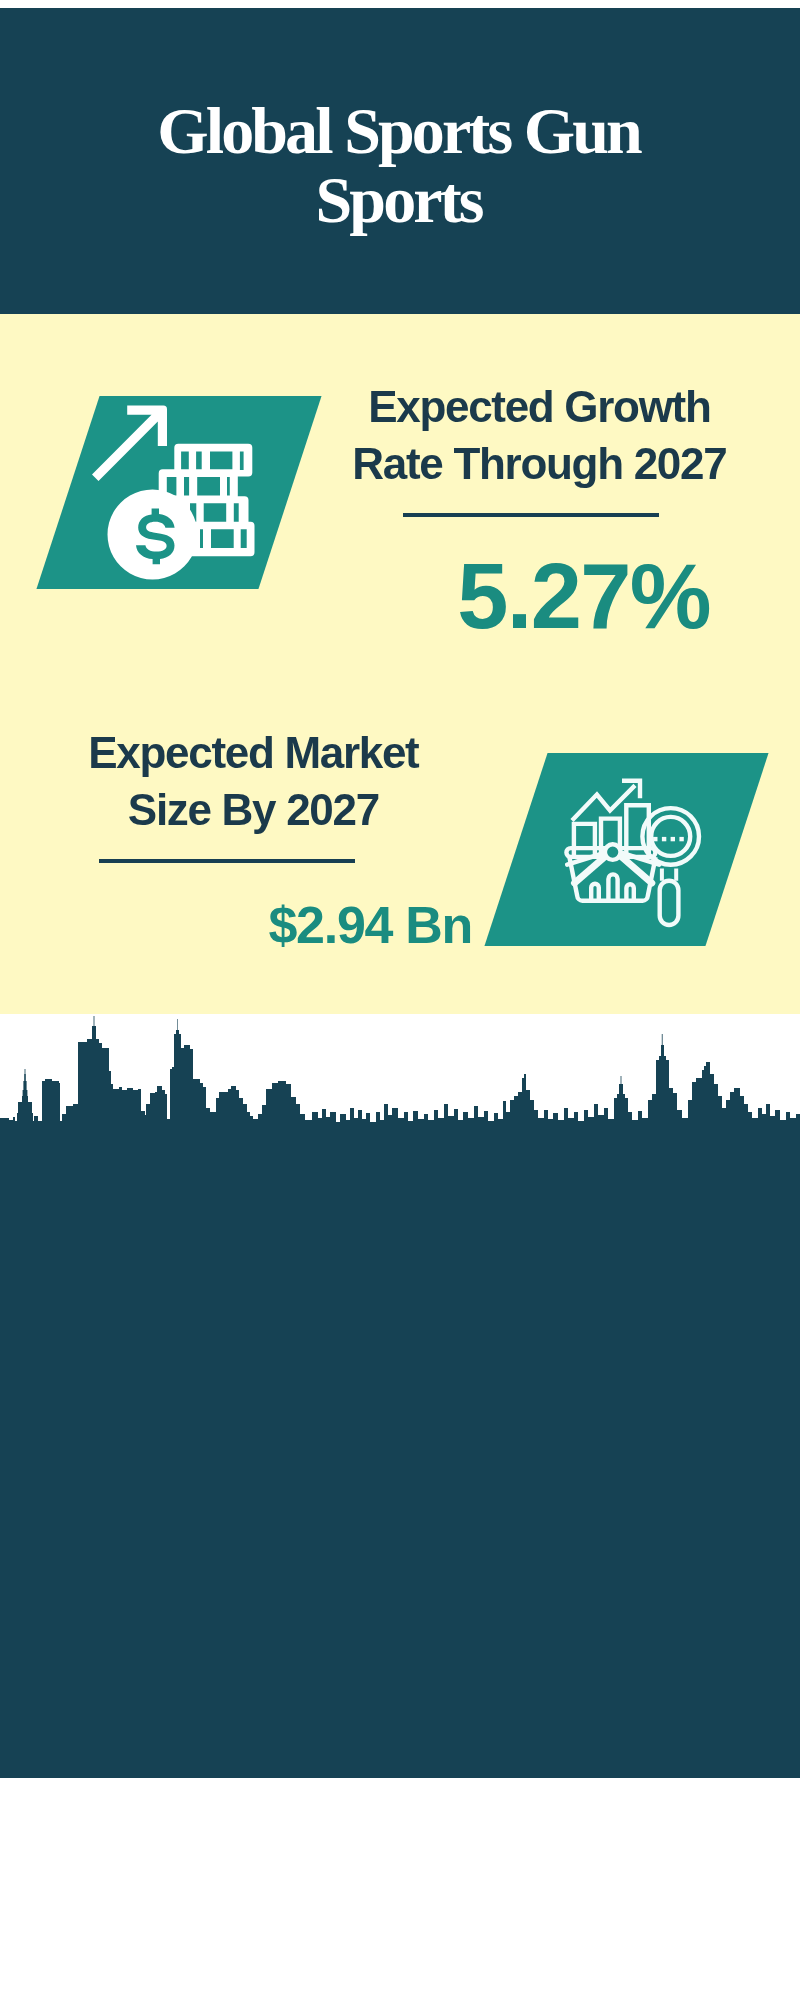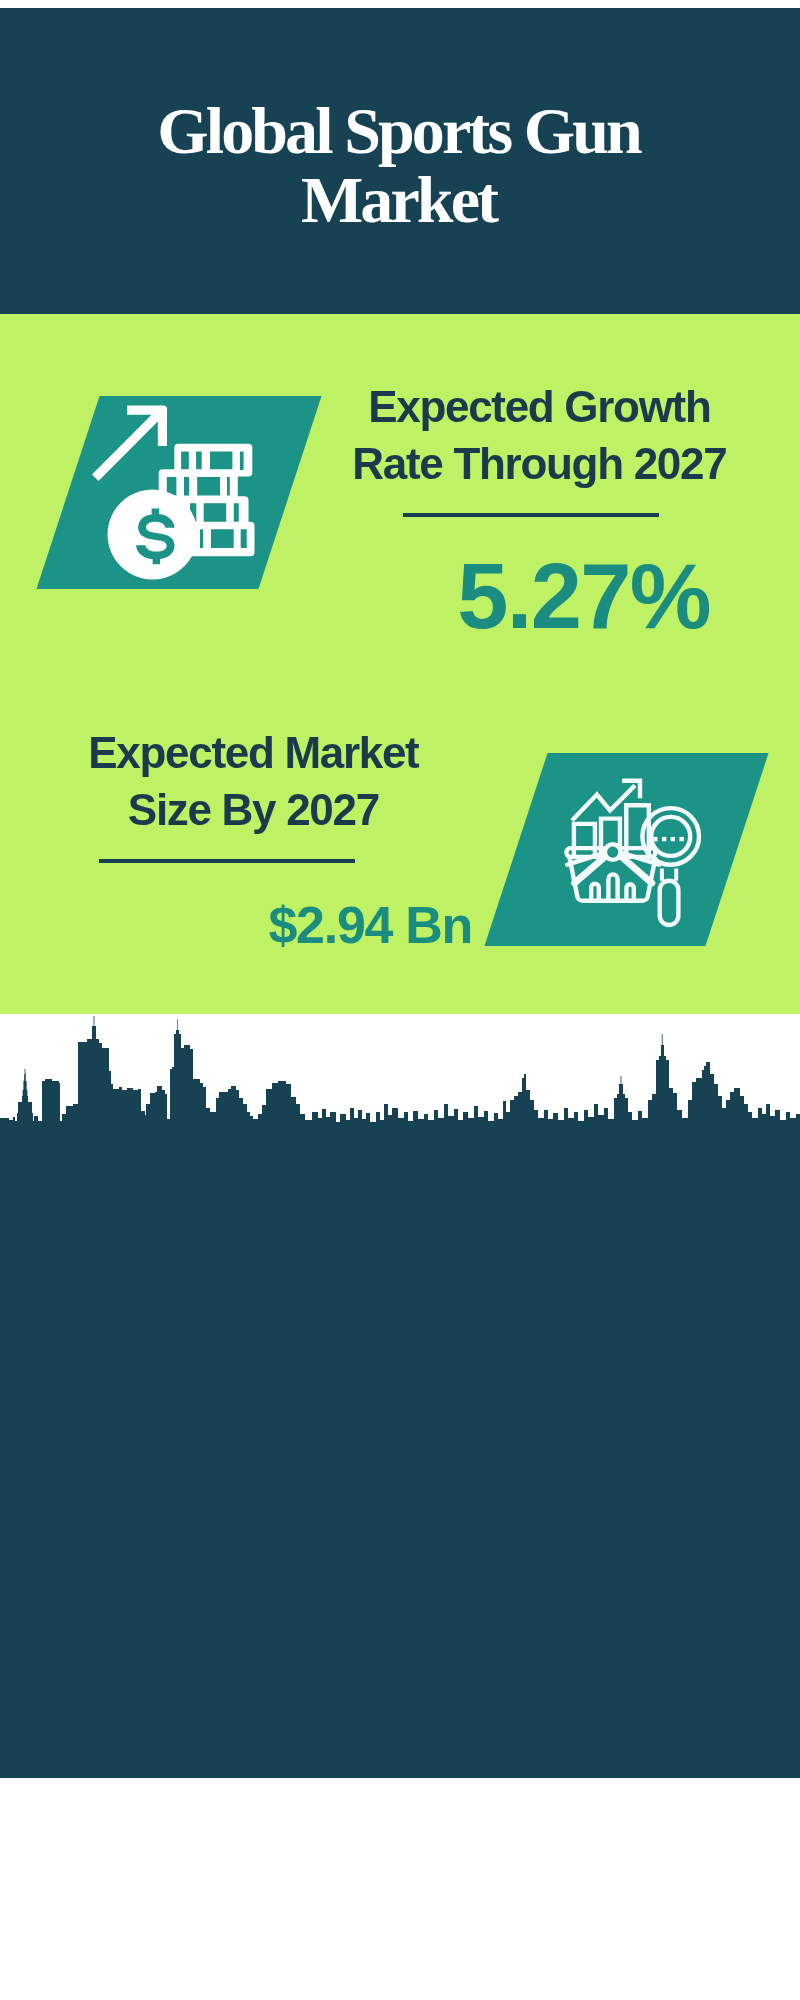--- a/index.html
+++ b/index.html
@@ -1,21 +1,21 @@
 <!DOCTYPE html>
 <html><head>
 <meta charset="utf-8">
 <style>
   html,body{margin:0;padding:0;}
   body{width:800px;height:2000px;background:#ffffff;font-family:"Liberation Sans",sans-serif;overflow:hidden;}
   .page{position:relative;width:800px;height:2000px;}
   .header{position:absolute;left:0;top:8px;width:800px;height:314px;background:#164254;font-family:Liberation Serif, serif;}
   .header h1{margin:0;position:absolute;left:0;top:88px;width:800px;text-align:center;color:#fff;font-size:66px;line-height:69px;font-weight:bold;letter-spacing:-2.9px;}
   .header h1 span{display:inline-block;padding-right:2.9px;}
-  .whitezone{position:absolute;left:0;top:314px;width:800px;height:700px;background:#bef264;}
+  .whitezone{position:absolute;left:0;top:314px;width:800px;height:700px;background:#fef9c3;}
   
   .para{position:absolute;background:#1c9387;transform:skewX(-18.1deg);}
   
   .stat-h{color:#1b3a4b;font-weight:bold;text-align:center;letter-spacing:-1.3px;}
   .stat-h span{display:inline-block;padding-right:1.3px;}
   .stat-rule{position:absolute;height:4px;background:#173f52;}
   .stat-v{color:#1a8c80;font-weight:bold;text-align:right;letter-spacing:-1.6px;white-space:nowrap;}
   
   #para1{left:68px;top:82px;width:222px;height:193px;}
   #moneyicon{position:absolute;left:88px;top:84px;width:182px;height:192px;}
@@ -30,21 +30,21 @@
   #analyticsicon{position:absolute;left:563px;top:462px;width:140px;height:152px;}
   .darkzone{position:absolute;left:0;top:1122px;width:800px;height:656px;background:#164254;}
   #skyline{position:absolute;left:0;top:1014px;width:800px;height:112px;display:block;}
   .footer{position:absolute;left:0;top:1778px;width:800px;height:222px;background:#fff;}
 </style>
 </head>
 <body>
 
 <div class="page">
   <div class="header">
-    <h1><span>Global Sports Gun</span><br><span>Market</span></h1>
+    <h1><span>Global Sports Gun</span><br><span>Sports</span></h1>
   </div>
   <div class="whitezone">
 
     <div class="para" id="para1"></div>
     <svg id="moneyicon" viewBox="0 0 182 192">
       <g fill="#ffffff">
 
         <path d="M39.2 7.6 h36.2 a3.6 3.6 0 0 1 3.6 3.6 v36.8 h-9.2 V23.4 L10.5 82.9 L4 76.4 L63.5 16.8 H39.2 Z"></path>
 
         <path d="M90.3 45.8 h70 a4 4 0 0 1 4 4 v24.8 a4 4 0 0 1 -4 4 h-70 a4 4 0 0 1 -4 -4 v-24.8 a4 4 0 0 1 4 -4 Z

